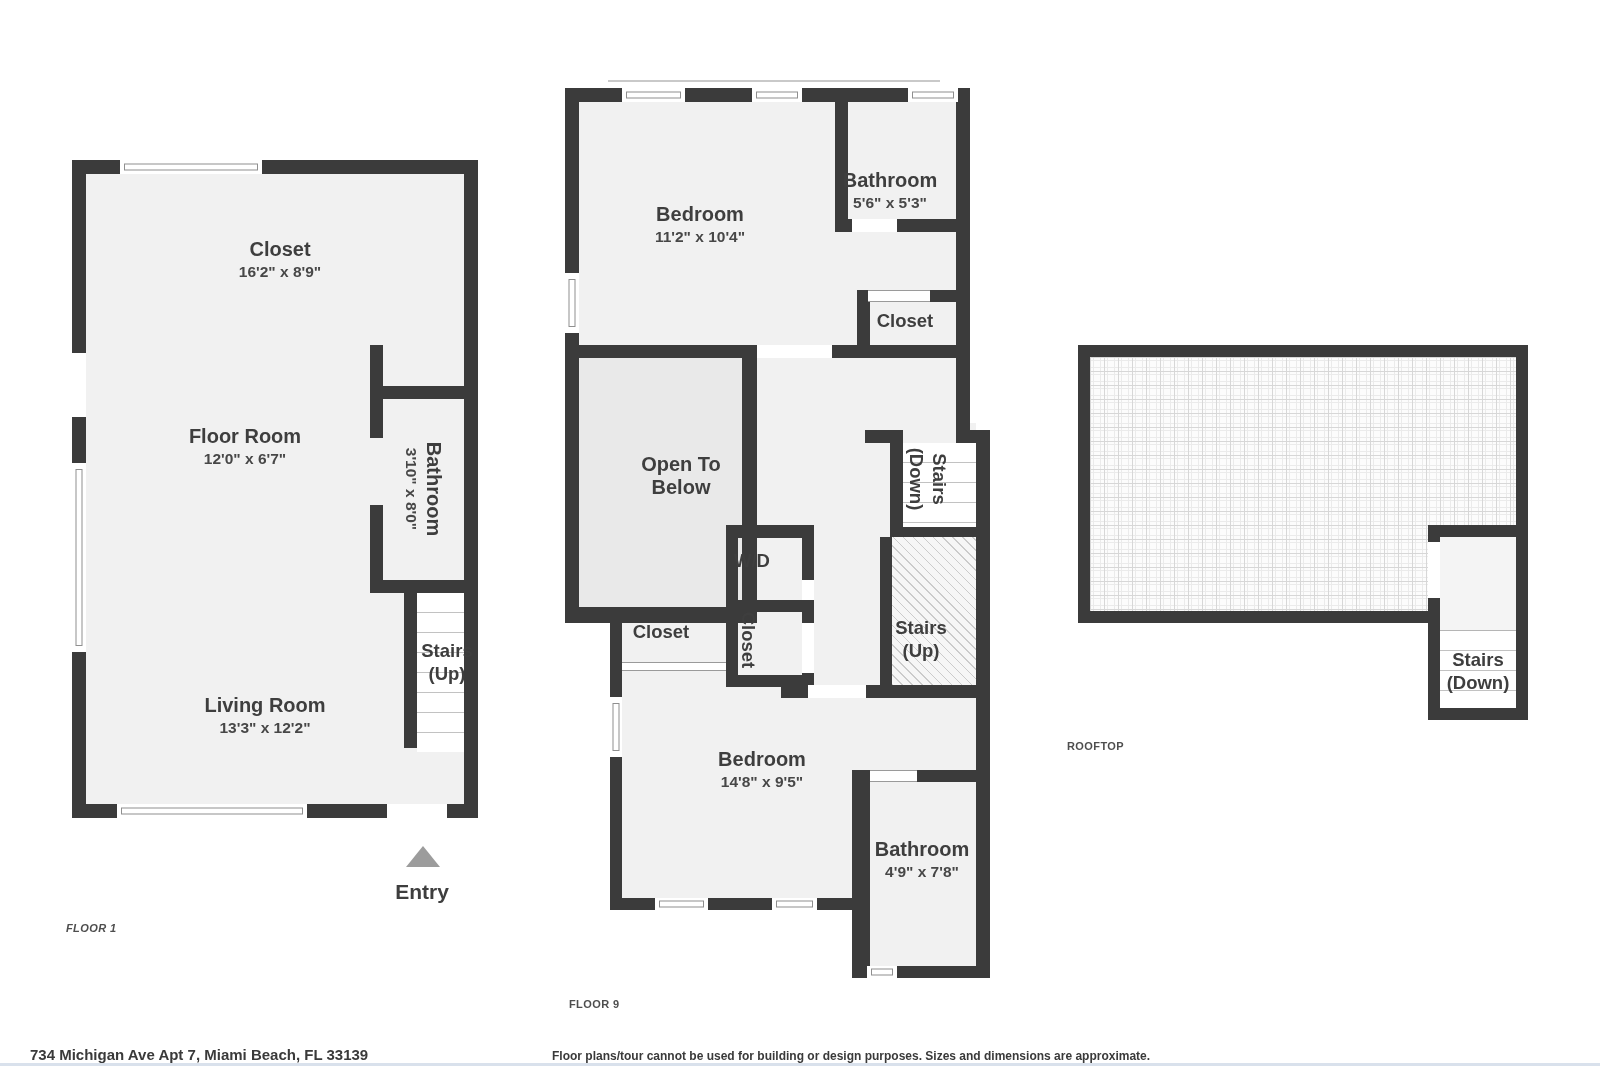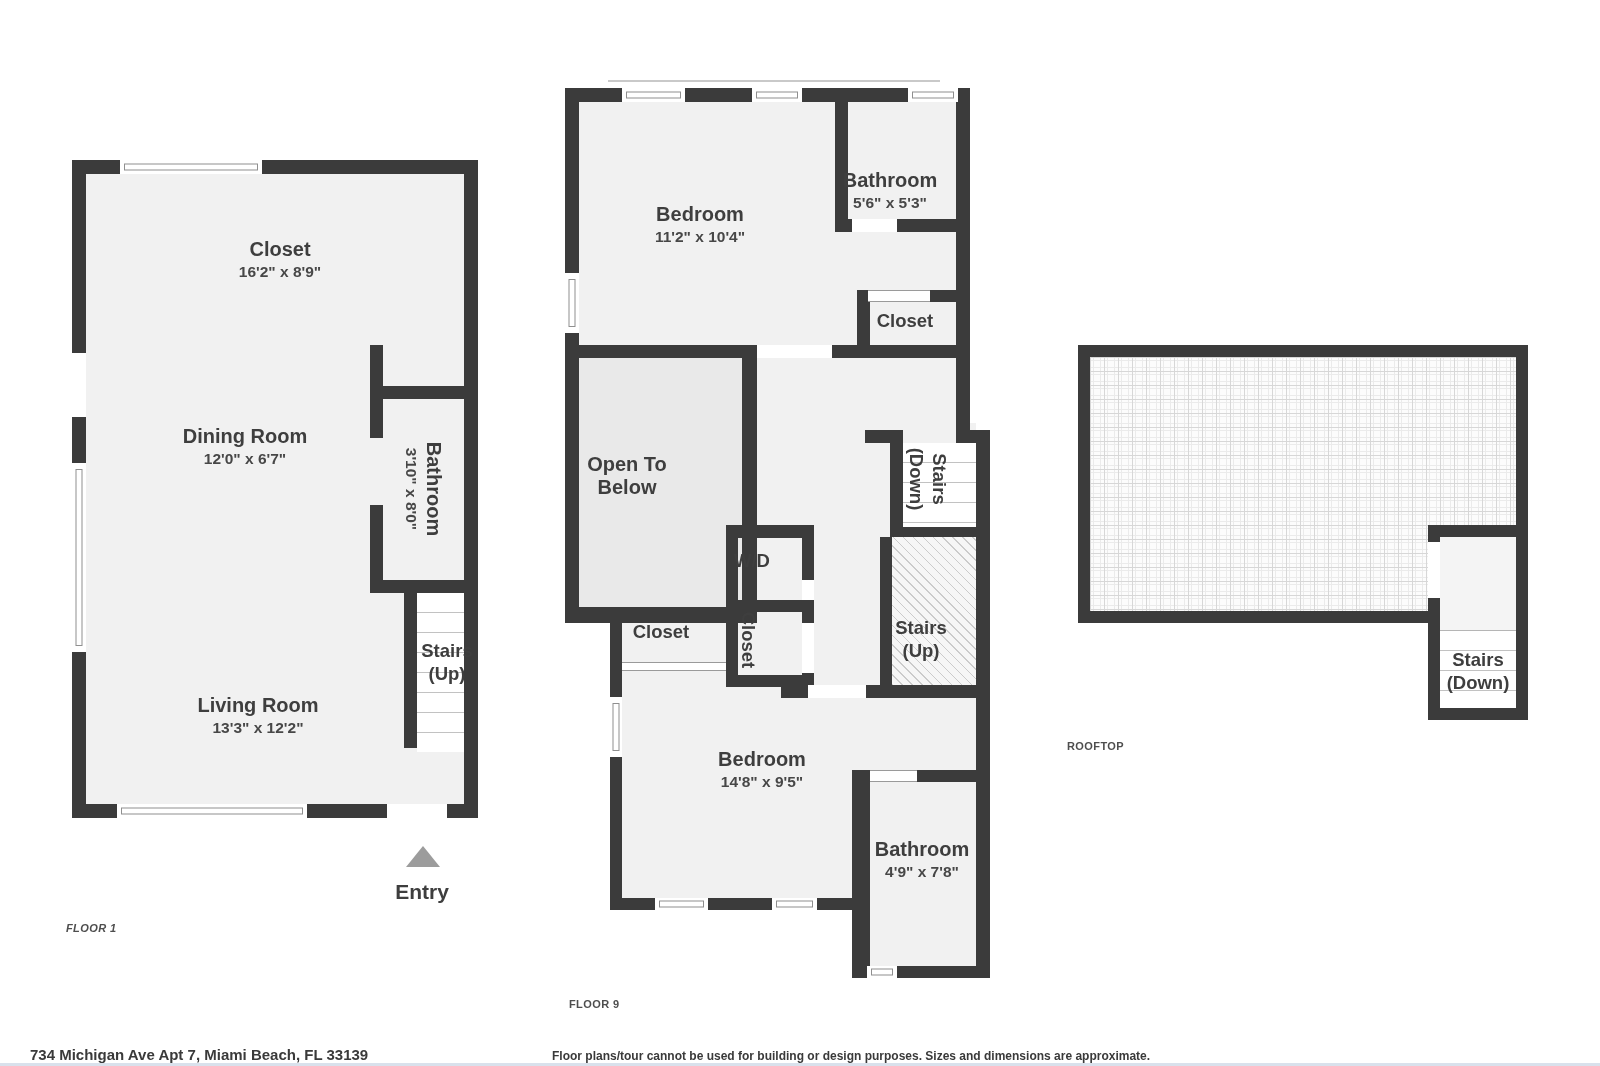--- a/index.html
+++ b/index.html
@@ -135,24 +135,24 @@
       <div class="gapw" style="left: 1428px; top: 542px; width: 12px; height: 56px;"></div>
       <div class="steps steps-top" style="left: 1440px; top: 630px; width: 76px; height: 78px;"></div>
     </div>
 
 
   <div class="lbl" style="left:160px;top:234px;width:240px;height:52px;">
     <span class="nm">Closet</span>
     <span class="dm">16'2" x 8'9"</span>
   </div>
   <div class="lbl" style="left:125px;top:421px;width:240px;height:52px;">
-    <span class="nm">Dining Room</span>
+    <span class="nm">Floor Room</span>
     <span class="dm">12'0" x 6'7"</span>
   </div>
-  <div class="lbl" style="left:138px;top:690px;width:240px;height:52px;">
+  <div class="lbl" style="left:145px;top:690px;width:240px;height:52px;">
     <span class="nm">Living Room</span>
     <span class="dm">13'3" x 12'2"</span>
   </div>
   <div class="lbl rot90" style="left:343px;top:467px;width:160px;height:44px;">
     <span class="nm">Bathroom</span>
     <span class="dm">3'10" x 8'0"</span>
   </div>
   <div class="lbl" style="left:387px;top:636px;width:120px;height:52px;">
     <span class="nm-s">Stairs</span>
     <span class="nm-s">(Up)</span>
@@ -167,21 +167,21 @@
     <span class="nm">Bedroom</span>
     <span class="dm">11'2" x 10'4"</span>
   </div>
   <div class="lbl" style="left:810px;top:167px;width:160px;height:48px;">
     <span class="nm">Bathroom</span>
     <span class="dm">5'6" x 5'3"</span>
   </div>
   <div class="lbl" style="left:845px;top:309px;width:120px;height:24px;">
     <span class="nm-s">Closet</span>
   </div>
-  <div class="lbl" style="left:547px;top:449px;width:160px;height:54px;">
+  <div class="lbl" style="left:601px;top:449px;width:160px;height:54px;">
     <span class="nm">Open To</span>
     <span class="nm">Below</span>
   </div>
   <div class="lbl" style="left:712px;top:549px;width:80px;height:24px;">
     <span class="nm-s">W/D</span>
   </div>
   <div class="lbl" style="left:601px;top:620px;width:120px;height:24px;">
     <span class="nm-s">Closet</span>
   </div>
   <div class="lbl rot90" style="left:708px;top:628px;width:80px;height:24px;">

